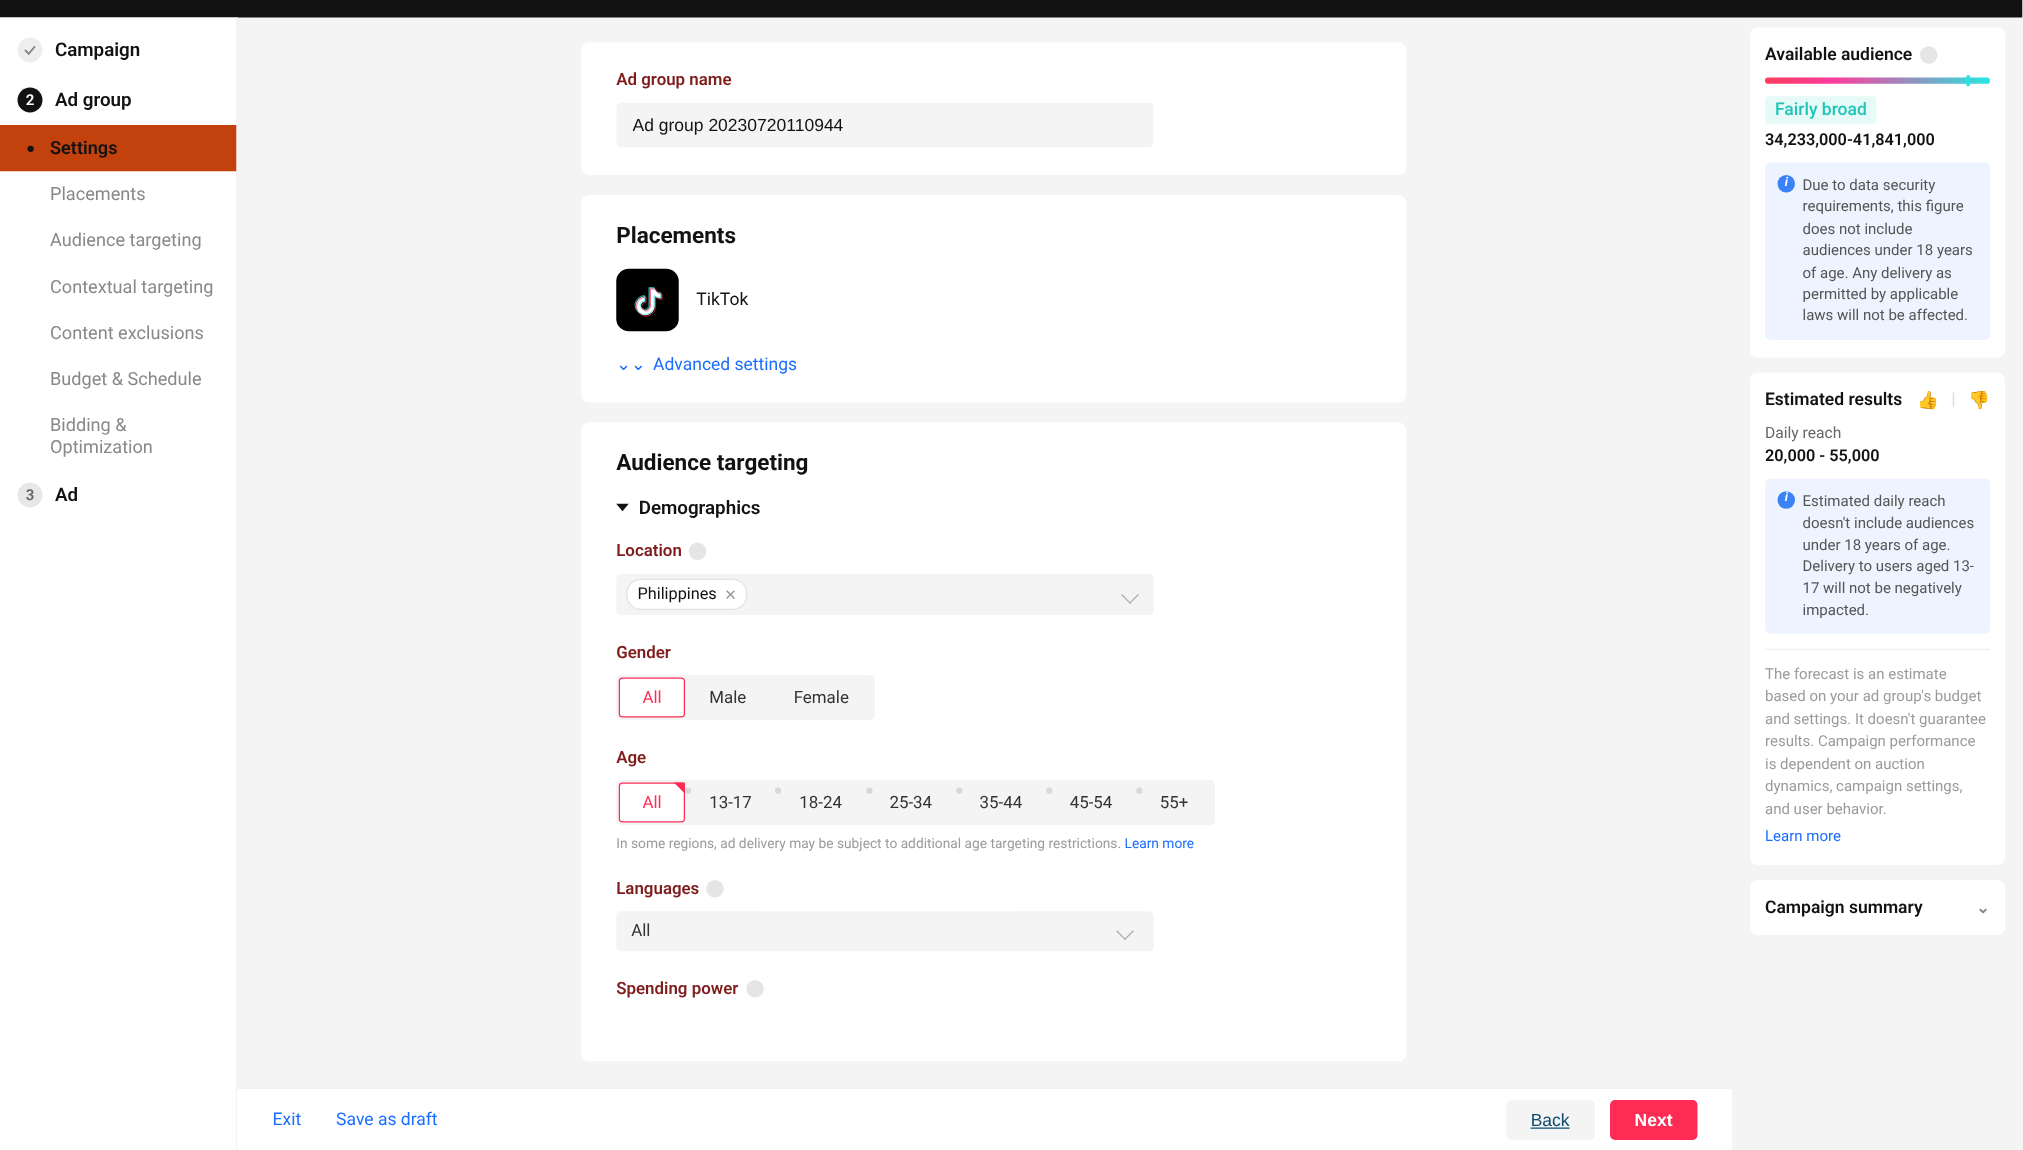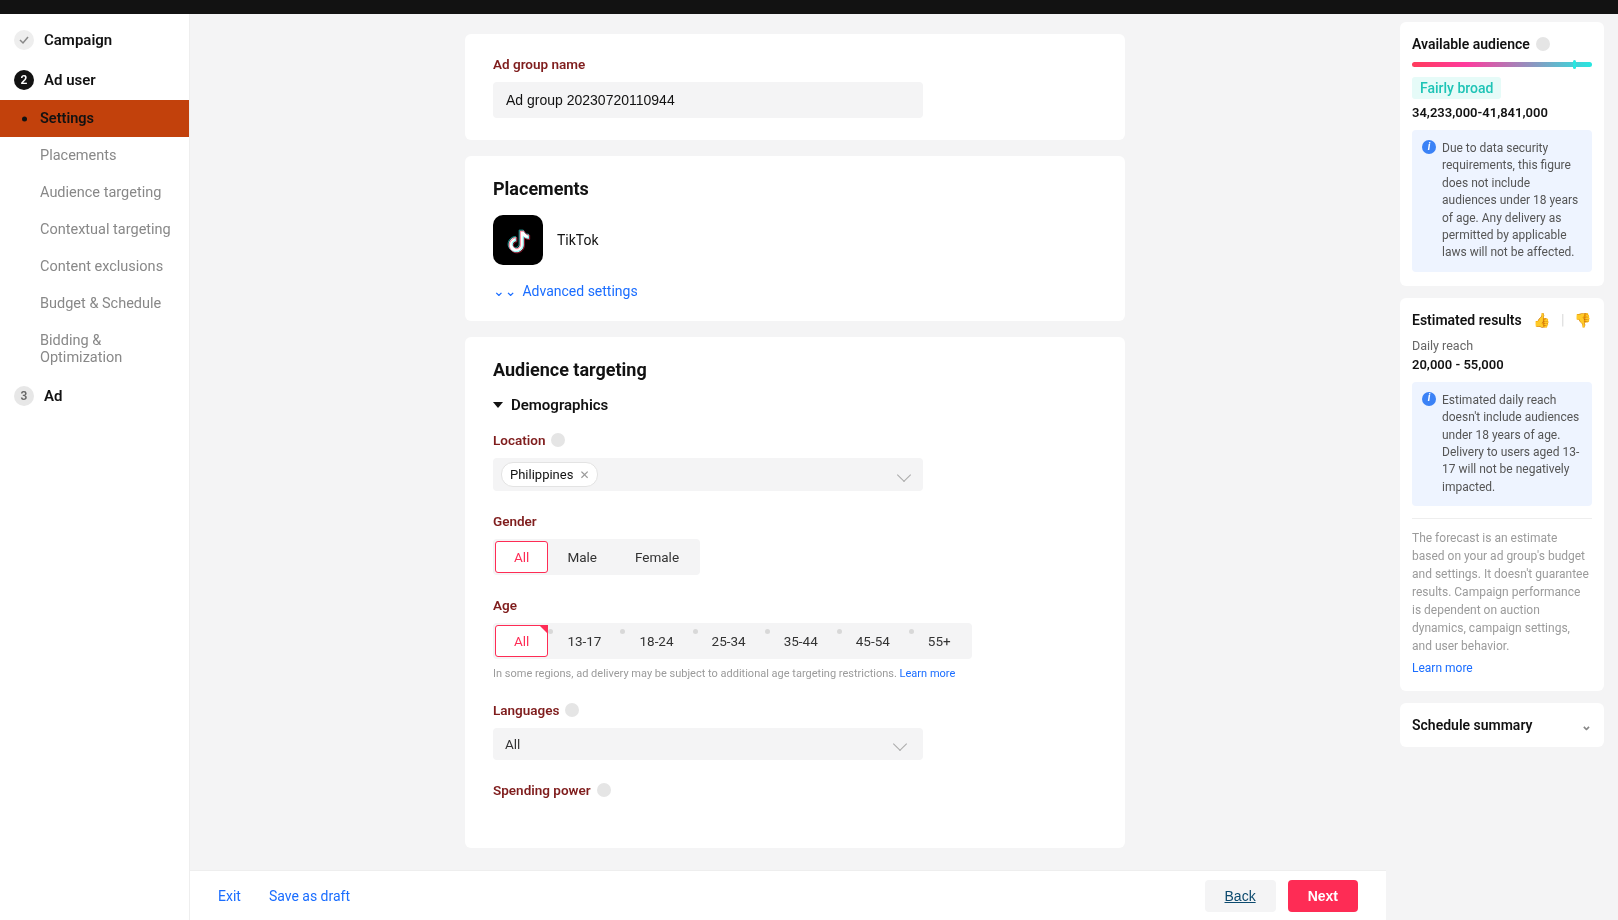--- a/index.html
+++ b/index.html
@@ -369,21 +369,21 @@
       <div class="step-badge step-done">
         <svg viewBox="0 0 24 24" fill="none" stroke="#888" stroke-width="3">
             <polyline points="4 12 10 18 20 6"></polyline>
           </svg>
       </div>
       <span>Campaign</span>
     </div>
 
     <div class="side-step">
       <div class="step-badge step-active">2</div>
-      <span>Ad user</span>
+      <span>Ad group</span>
     </div>
 
     <div class="side-sub active">
       <span>Settings</span>
     </div>
     <div class="side-sub">
       <span>Placements</span>
     </div>
     <div class="side-sub">
       <span>Audience targeting</span>
@@ -537,21 +537,21 @@
         <div>Estimated daily reach doesn't include audiences under 18 years of age. Delivery to users aged 13-17 will not be negatively impacted.</div>
       </div>
       <div class="forecast-note">
         <span>The forecast is an estimate based on your ad group's budget and settings. It doesn't guarantee results. Campaign performance is dependent on auction dynamics, campaign settings, and user behavior.</span>
         <a>Learn more</a>
       </div>
     </div>
 
     <div class="rcard">
       <div class="summary-row">
-        <span>Schedule summary</span>
+        <span>Campaign summary</span>
         <span class="double-chev">⌄</span>
       </div>
     </div>
 
   </div>
 
   <div class="footer">
     <div class="footer-left">
       <span class="f-link">Exit</span>
       <span class="f-link">Save as draft</span>

